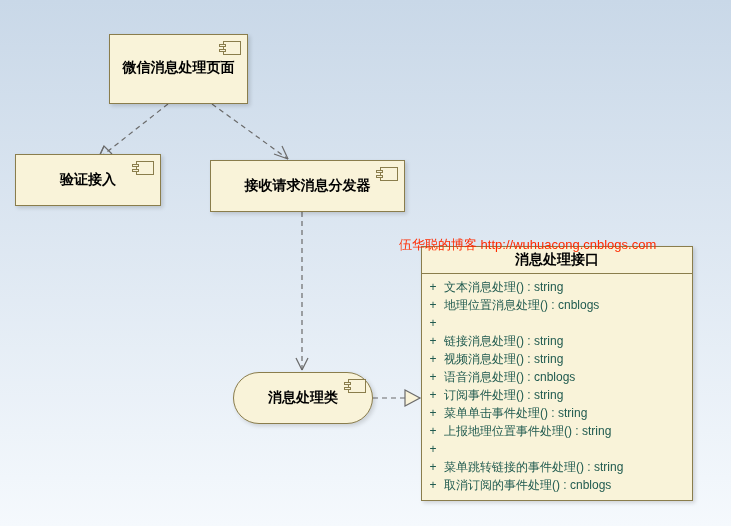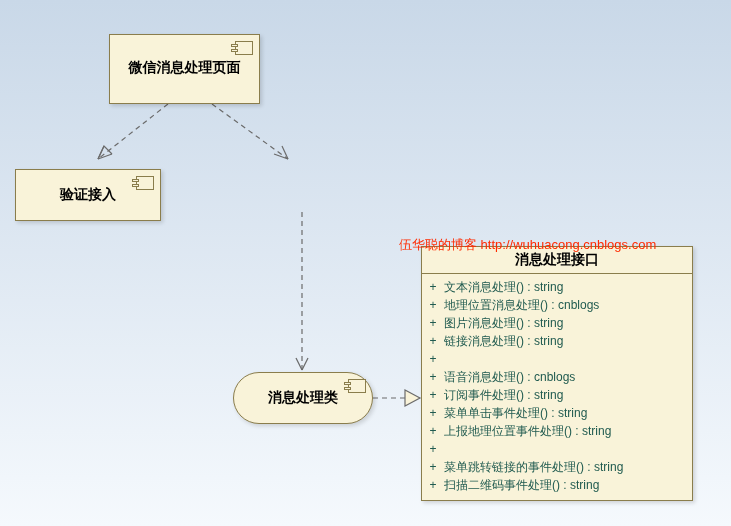--- a/index.html
+++ b/index.html
@@ -117,57 +117,61 @@
     <polyline class="arrow-open" points="288,159 282,146"></polyline>
 
     <line class="dash" x1="302" y1="212" x2="302" y2="370"></line>
     <polyline class="arrow-open" points="302,370 296,358"></polyline>
     <polyline class="arrow-open" points="302,370 308,358"></polyline>
 
     <line class="dash" x1="373" y1="398" x2="420" y2="398"></line>
     <polygon class="arrow-real" points="420,398 405,390 405,406"></polygon>
   </svg>
 
-  <div class="box" style="left:109px; top:34px; width:151px; height:70px;">
+  <div class="box" style="left:109px; top:34px; width:139px; height:70px;">
     <span class="comp-icon" style="right:6px; top:6px;"></span>
     <div class="title-center" style="padding:24px 8px;">微信消息处理页面</div>
   </div>
 
-  <div class="box" style="left:15px; top:169px; width:146px; height:52px;">
+  <div class="box" style="left:15px; top:154px; width:146px; height:52px;">
     <span class="comp-icon" style="right:6px; top:6px;"></span>
     <div class="title-center" style="padding:16px 8px;">验证接入</div>
   </div>
 
+  <div class="box" style="left:210px; top:160px; width:195px; height:52px;">
+    <span class="comp-icon" style="right:6px; top:6px;"></span>
+    <div class="title-center" style="padding:16px 8px;">接收请求消息分发器</div>
+  </div>
 
   <div class="box" style="left:233px; top:372px; width:140px; height:52px;border-radius:26px;">
     <span class="comp-icon" style="right:6px; top:6px;"></span>
     <div class="title-center" style="padding:16px 8px;">消息处理类</div>
   </div>
 
   <div class="box iface" style="left:421px; top:246px; width:272px;">
     <div class="hdr">消息处理接口</div>
     <div class="body" id="iface-ops">
         <div class="op-row">
           <span class="plus">+</span>
           <span>文本消息处理() : string</span>
         </div>
         <div class="op-row">
           <span class="plus">+</span>
           <span>地理位置消息处理() : cnblogs</span>
         </div>
         <div class="op-row">
           <span class="plus">+</span>
-          <span>图片消息处理() : string</span>
         </div>
         <div class="op-row">
           <span class="plus">+</span>
           <span>链接消息处理() : string</span>
         </div>
         <div class="op-row">
           <span class="plus">+</span>
+          <span>视频消息处理() : string</span>
         </div>
         <div class="op-row">
           <span class="plus">+</span>
           <span>语音消息处理() : cnblogs</span>
         </div>
         <div class="op-row">
           <span class="plus">+</span>
           <span>订阅事件处理() : string</span>
         </div>
         <div class="op-row">
@@ -180,20 +184,20 @@
         </div>
         <div class="op-row">
           <span class="plus">+</span>
         </div>
         <div class="op-row">
           <span class="plus">+</span>
           <span>菜单跳转链接的事件处理() : string</span>
         </div>
         <div class="op-row">
           <span class="plus">+</span>
-          <span>扫描二维码事件处理() : string</span>
+          <span>取消订阅的事件处理() : cnblogs</span>
         </div>
       </div>
   </div>
 
   <div class="wm" style="left:399px; top:228px;margin-top:8px;">伍华聪的博客 http://wuhuacong.cnblogs.com</div>
 
 </div>
 
 </body></html>

